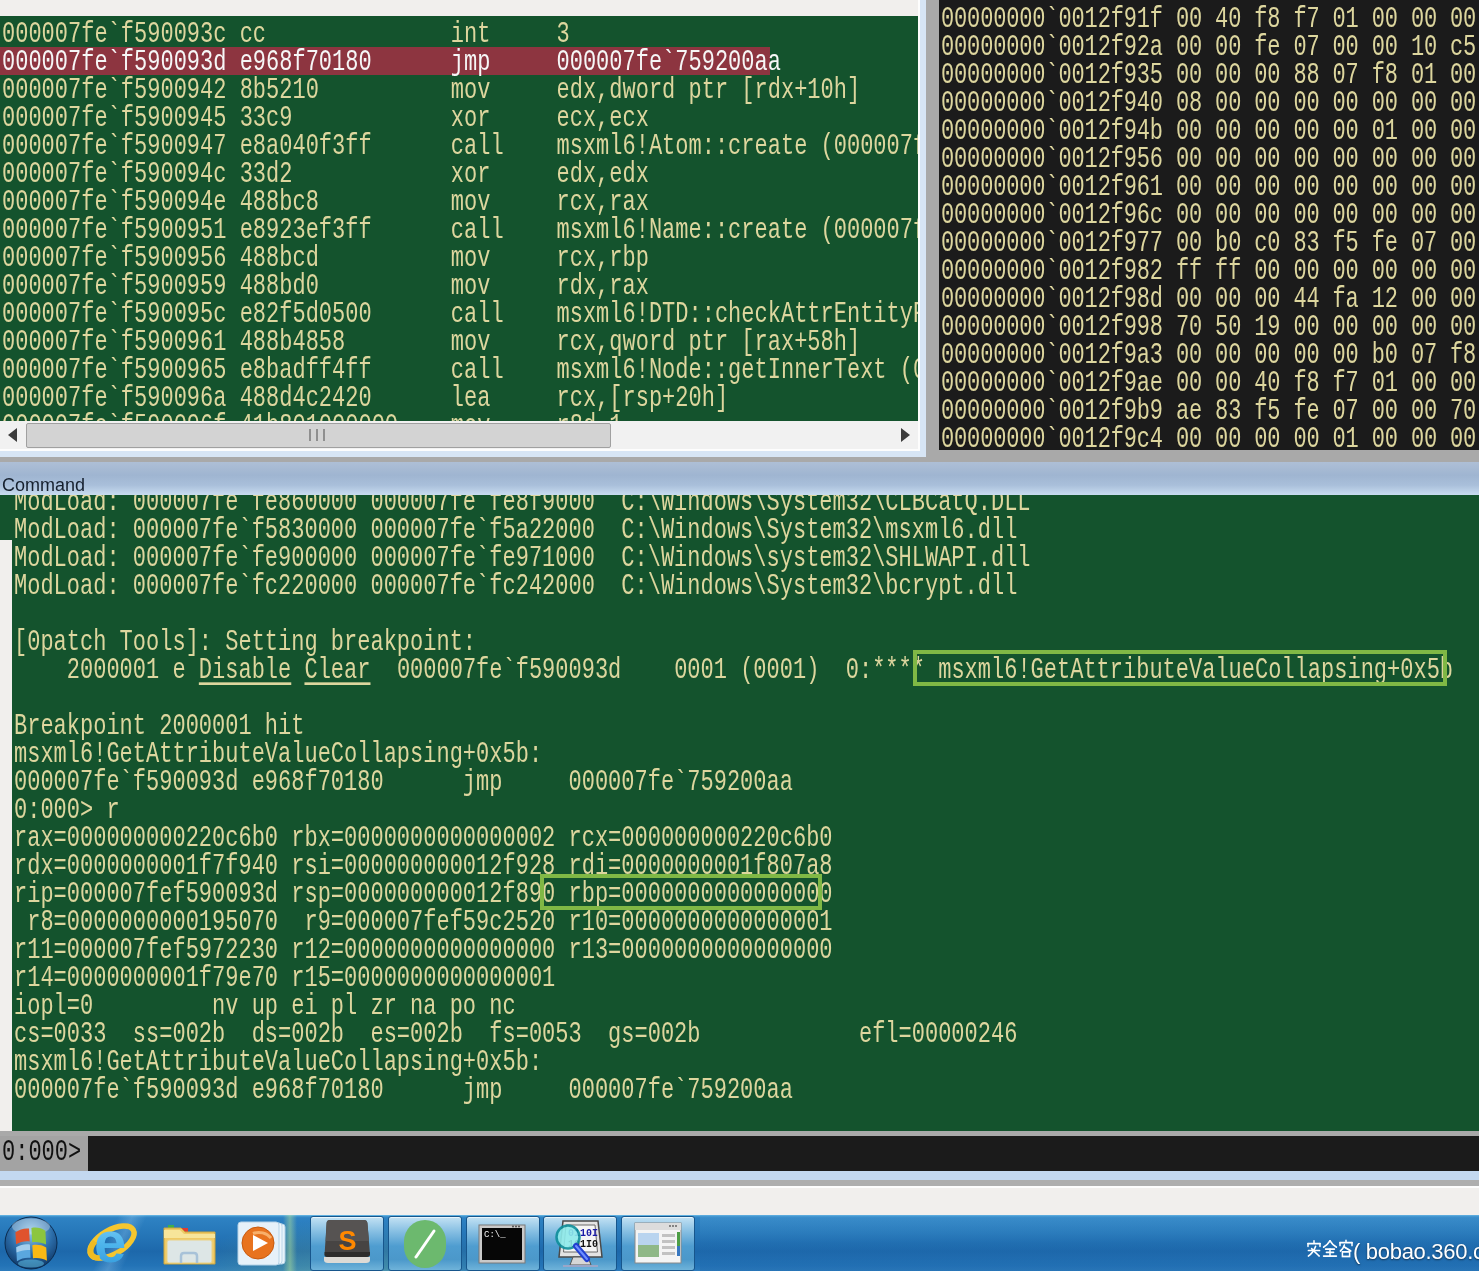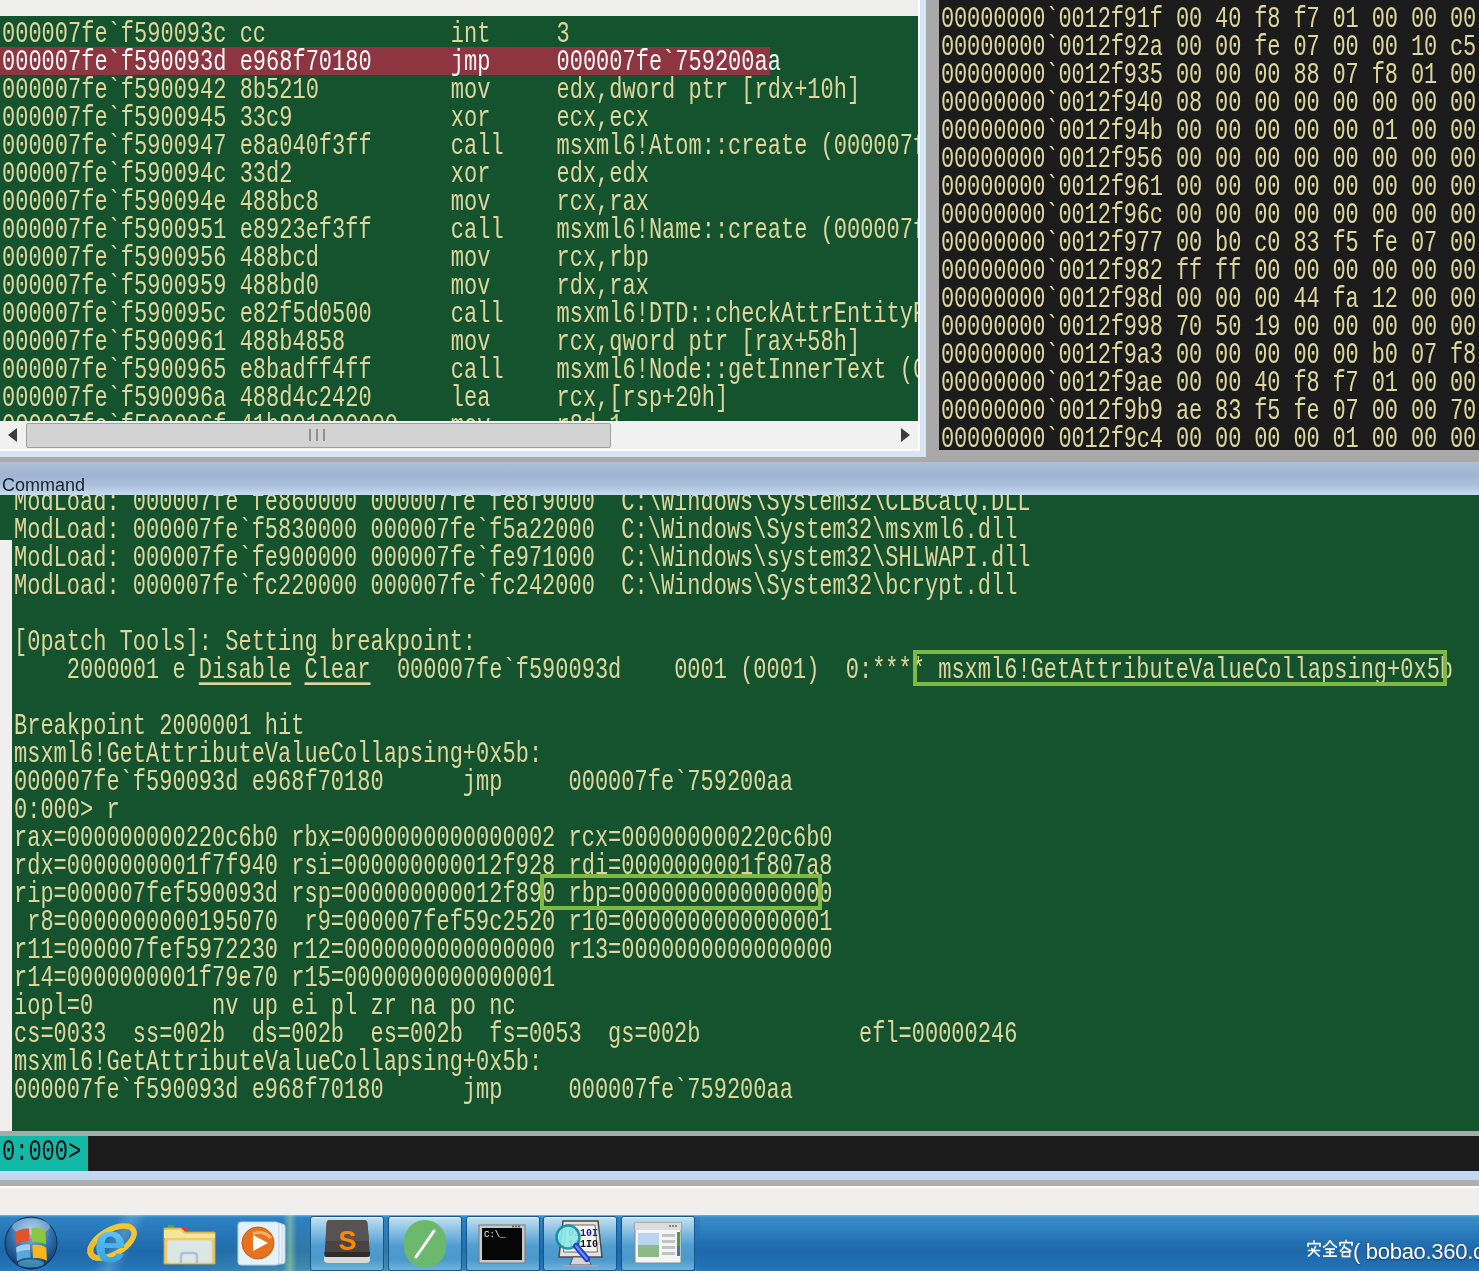--- a/index.html
+++ b/index.html
@@ -13,21 +13,21 @@
   #bluecol{left:920px;top:0;width:6px;height:462px;background:#d7e5f5}
   #sb{left:0;top:421px;width:918px;height:28px;background:#f1f1f1}
   #sbwhite{left:0;top:449px;width:920px;height:2px;background:#fdfdfd}
   #strip1{left:0;top:451px;width:926px;height:6px;background:#d7e5f5}
   #strip1b{left:926px;top:450px;width:553px;height:7px;background:#a9a9a9}
   #strip2{left:0;top:457px;width:1479px;height:5px;background:#a9a9a9}
   #cmdbar{left:0;top:462px;width:1479px;height:33px;background:linear-gradient(180deg,#aebfd6 0%,#9fb5d1 40%,#a9bfda 70%,#c8dcf0 100%)}
   #cmdbar span{font-family:"Liberation Sans",sans-serif;font-size:18px;color:#16202e;position:absolute;left:2px;top:13px}
   #cmd{left:12px;top:495px;width:1479px;height:636px;background:#14532d;overflow:hidden}
   #inpsep{left:0;top:1131px;width:1479px;height:5px;background:#a9a9a9}
-  #prompt{left:0;top:1136px;width:88px;height:35px;background:#14b8a6;overflow:hidden}
+  #prompt{left:0;top:1136px;width:88px;height:35px;background:#a3a3a3;overflow:hidden}
   #inpfield{left:88px;top:1136px;width:1391px;height:35px;background:#1b1b1b}
   #strip3{left:0;top:1171px;width:1479px;height:9px;background:#c3d8f0}
   #strip4{left:0;top:1180px;width:1479px;height:6px;background:#aeaeae}
   #strip5{left:0;top:1186px;width:1479px;height:2px;background:#fdfdfd}
   .gbox{position:absolute;border:4px solid #80b845}
   u{text-underline-offset:3px}
   #taskbar{left:0;top:1215px;width:1479px;height:56px;background:linear-gradient(180deg,#55a5da 0%,#2e82c3 5%,#2474b6 40%,#1d68ab 65%,#2373b6 90%,#2d7cbd 100%)}
   .tbtn{position:absolute;top:1px;width:72px;height:53px;border:1px solid #17568c;border-radius:3px;background:linear-gradient(180deg,#c3e2f4 0%,#85bee2 28%,#4f9dd0 55%,#4b98ca 80%,#6fb3da 100%);box-shadow:inset 0 1px 0 rgba(255,255,255,.65)}
   .wm{font-family:"Liberation Sans",sans-serif;font-size:22px;letter-spacing:-0.3px;color:#fff;text-shadow:0 1px 2px rgba(0,0,0,.55)}
 </style>

